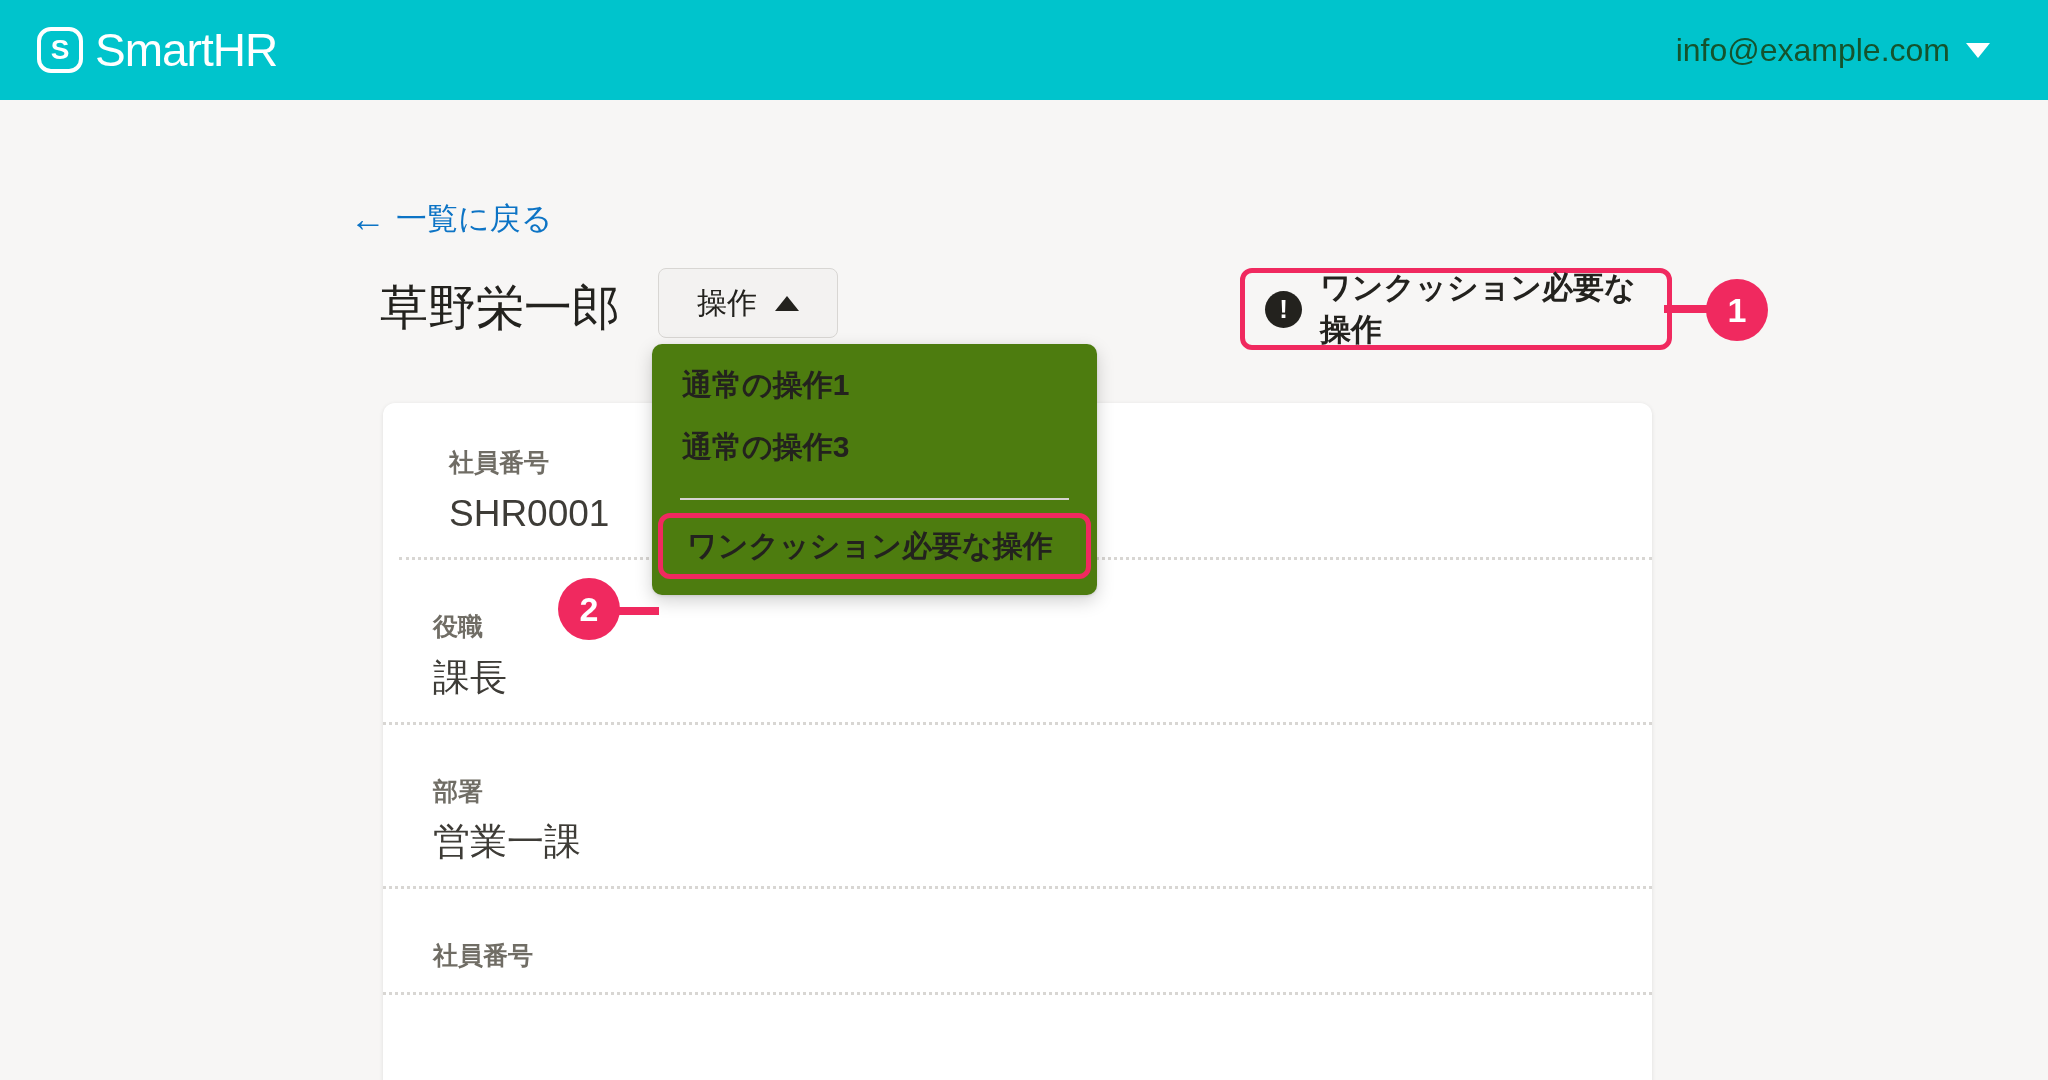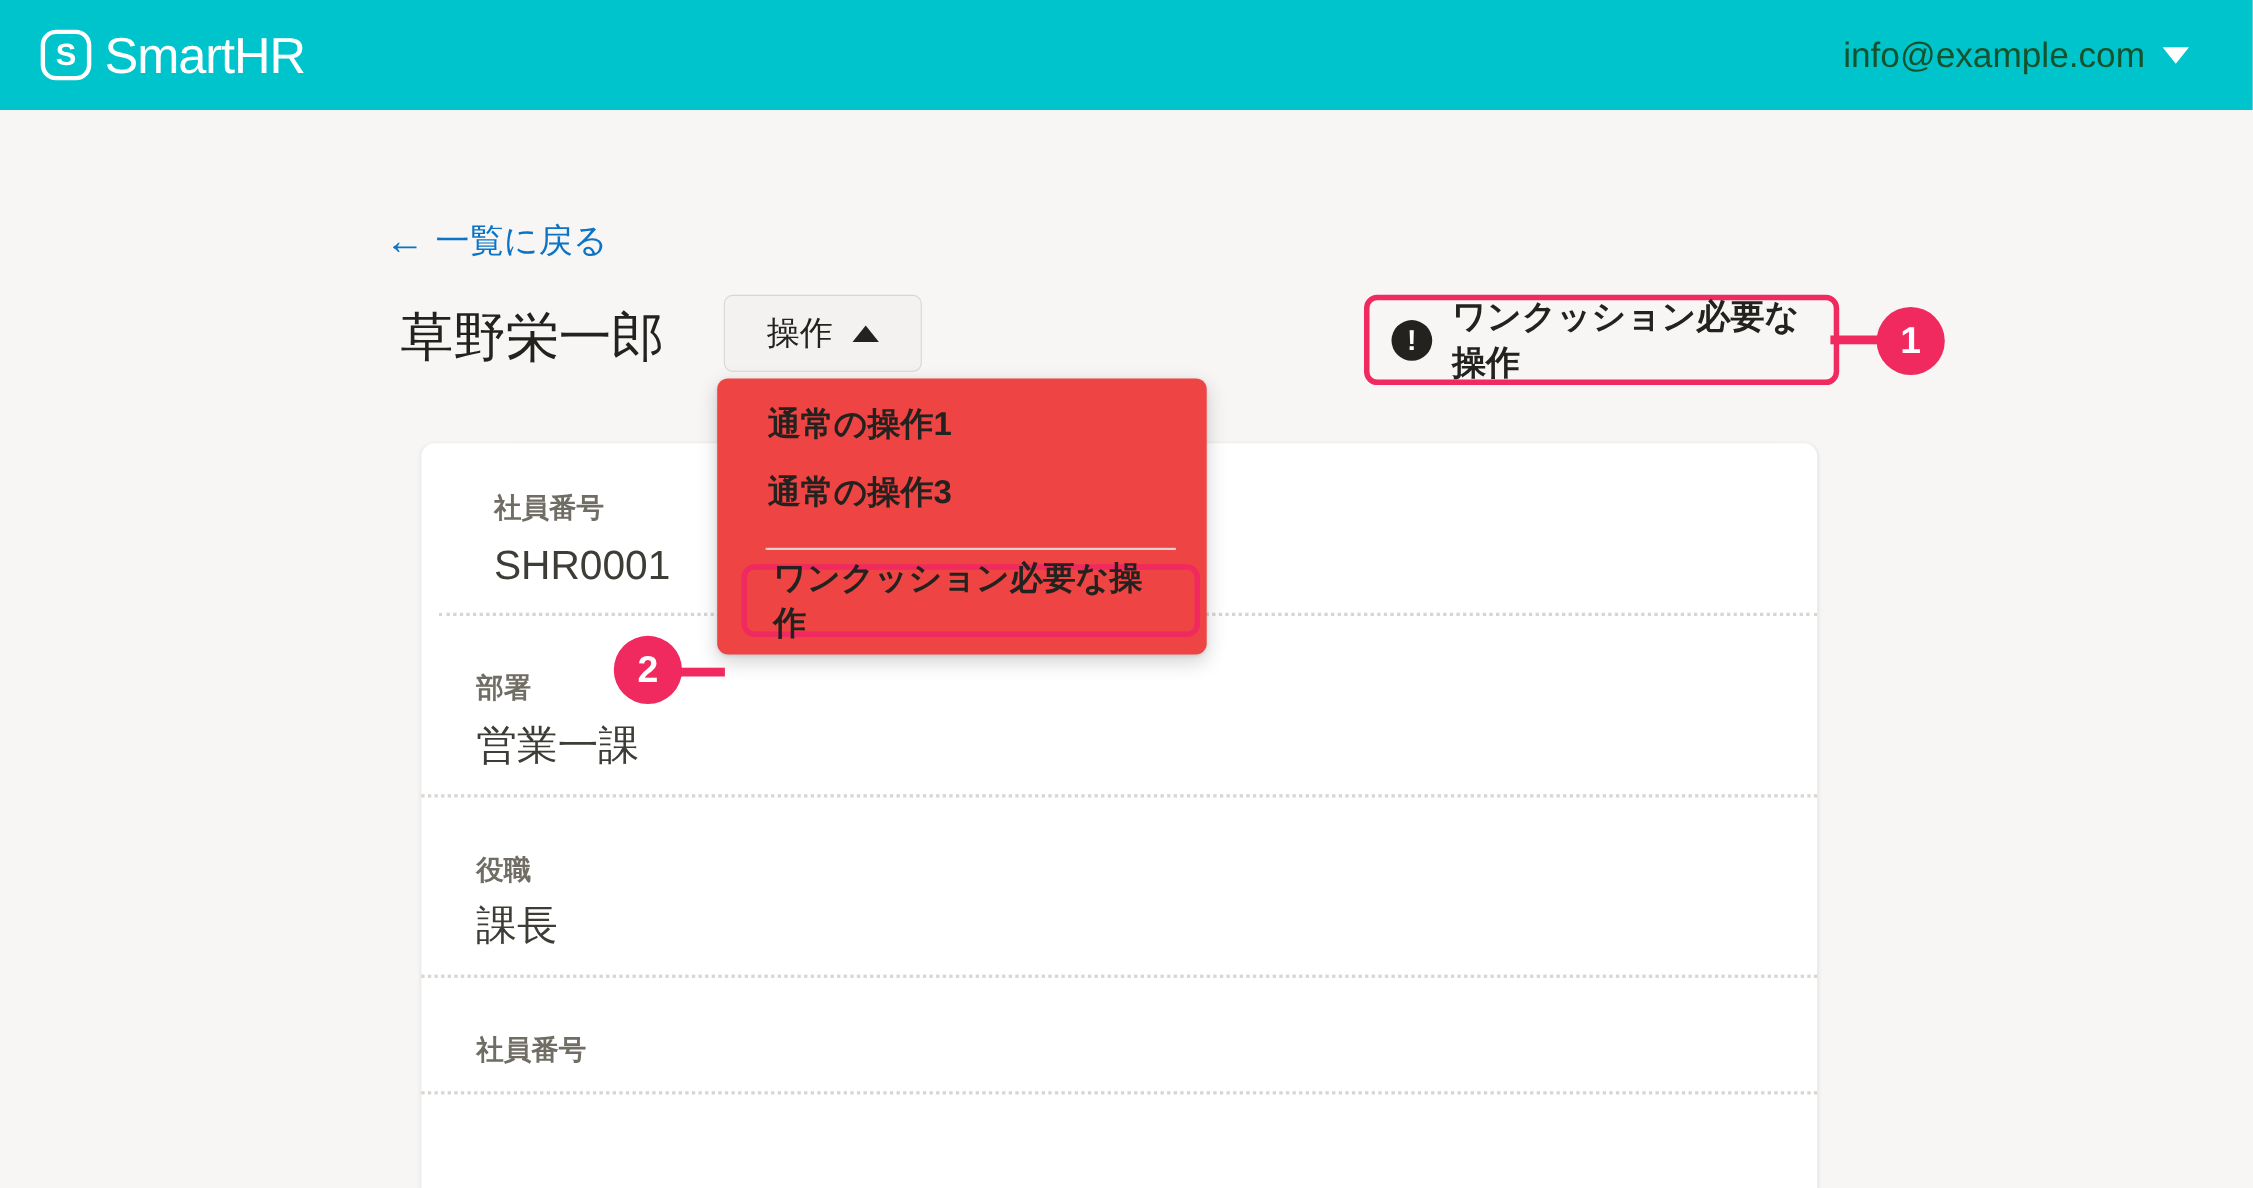--- a/index.html
+++ b/index.html
@@ -34,40 +34,40 @@
   
   .back-link {
     position:absolute; left:350px; top:198px;
     display:flex; align-items:center; gap:10px;
     color:#0d74c5; font-size:31px; text-decoration:none; cursor:pointer;
   }
   .back-link .arrow { font-size:36px; line-height:1; font-weight:bold; }
 
   
   .page-title {
-    position:absolute; left:364px; top:282px;
+    position:absolute; left:380px; top:282px;
     font-size:48px; font-weight:400; color:#23221e; line-height:1.1;
   }
   .actions-button {
     position:absolute; left:658px; top:268px; width:180px; height:70px;
     background:#f3f2f1; border:1px solid #d8d6d3; border-radius:8px;
     display:flex; align-items:center; justify-content:center; gap:18px;
     font-size:30px; font-weight:normal; color:#23221e; cursor:pointer;
   }
   .caret-up {
     width:0; height:0; border-left:12px solid transparent;
     border-right:12px solid transparent; border-bottom:15px solid #23221e;
   }
 
   
   .dropdown {
     position:absolute; left:652px; top:344px; width:445px;
-    background:#ef4444; border-radius:10px;
+    background:#4d7c0f; border-radius:10px;
     box-shadow:0 6px 18px rgba(0,0,0,0.18), 0 1px 3px rgba(0,0,0,0.10);
-    padding:10px 0 16px 16px; z-index:20;
+    padding:10px 0 16px 0; z-index:20;
   }
   .menu-item {
     height:62px; display:flex; align-items:center; padding:0 30px;
     font-size:30px; font-weight:bold; color:#23221e; cursor:pointer;
   }
   .menu-divider { border-top:2px solid #d6d3d0; margin:20px 28px 13px 28px; }
   .caution-highlight {
     margin:0 6px; border:5px solid #f0295f; border-radius:12px;
   }
   .caution-highlight .menu-item { height:56px; padding:0 24px; }
@@ -138,26 +138,26 @@
     <span>操作</span>
     <span class="caret-up"></span>
   </button>
 
   <section class="profile-card">
     <div class="field-row">
       <div class="field-label">社員番号</div>
       <div class="field-value">SHR0001</div>
     </div>
     <div class="field-row">
+      <div class="field-label">役職</div>
+      <div class="field-value">課長</div>
+    </div>
+    <div class="field-row">
       <div class="field-label">部署</div>
       <div class="field-value">営業一課</div>
-    </div>
-    <div class="field-row">
-      <div class="field-label">役職</div>
-      <div class="field-value">課長</div>
     </div>
     <div class="field-row">
       <div class="field-label">社員番号</div>
     </div>
     <div class="field-row">
       
       
     </div>
   </section>
 

